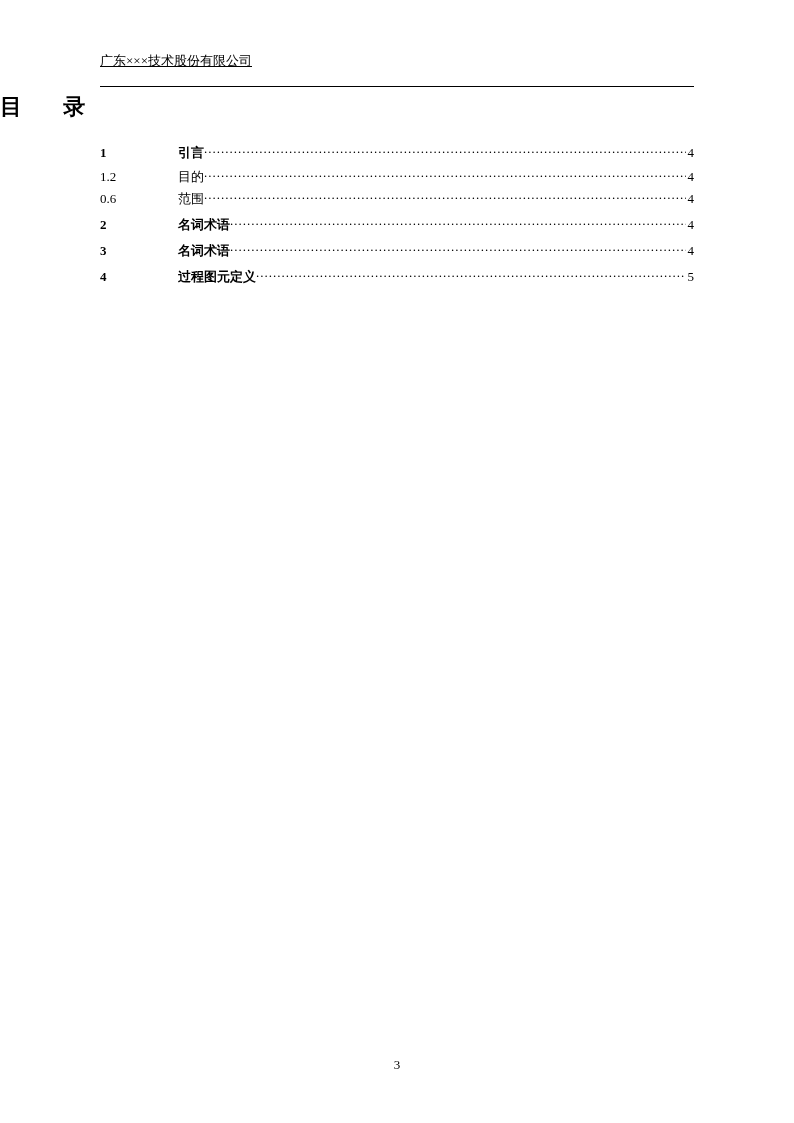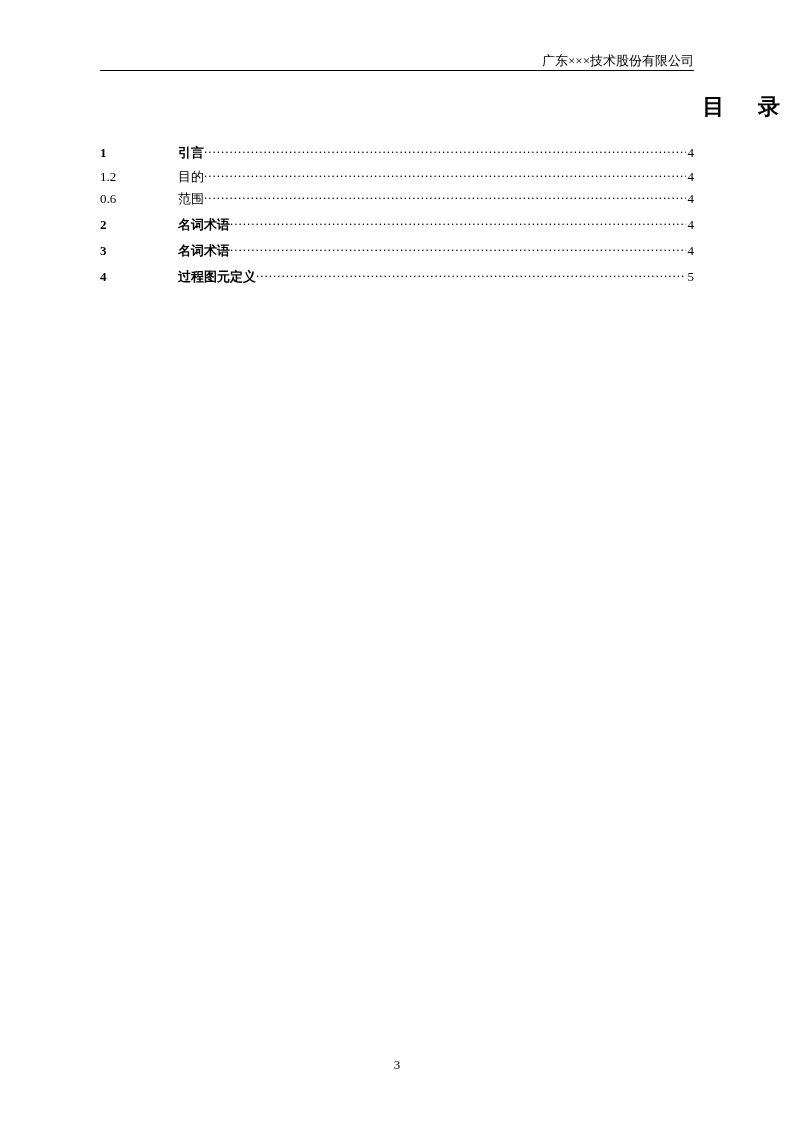--- a/index.html
+++ b/index.html
@@ -9,35 +9,36 @@
       background: #fff;
       font-family: "SimSun", "宋体", serif;
       position: relative;
       color: #000;
     }
     .header {
       position: absolute;
       top: 52px;
       left: 100px;
       right: 100px;
-      text-align: right;
+      text-align: left;
       font-size: 13px;
-      padding-bottom: 0;
+      padding-bottom: 16px;
       border-bottom: 1px solid #000;
+      text-decoration: underline;
     }
     .title {
       position: absolute;
       top: 92px;
       left: 0;
       right: 0;
-      text-align: right;
+      text-align: left;
       font-size: 22px;
       font-weight: bold;
       letter-spacing: 14px;
-      font-family: Liberation Serif, serif;
+      font-family: Liberation Mono, monospace;
     }
     .toc {
       position: absolute;
       top: 144px;
       left: 100px;
       right: 100px;
     }
     .toc-row {
       display: flex;
       align-items: baseline;

